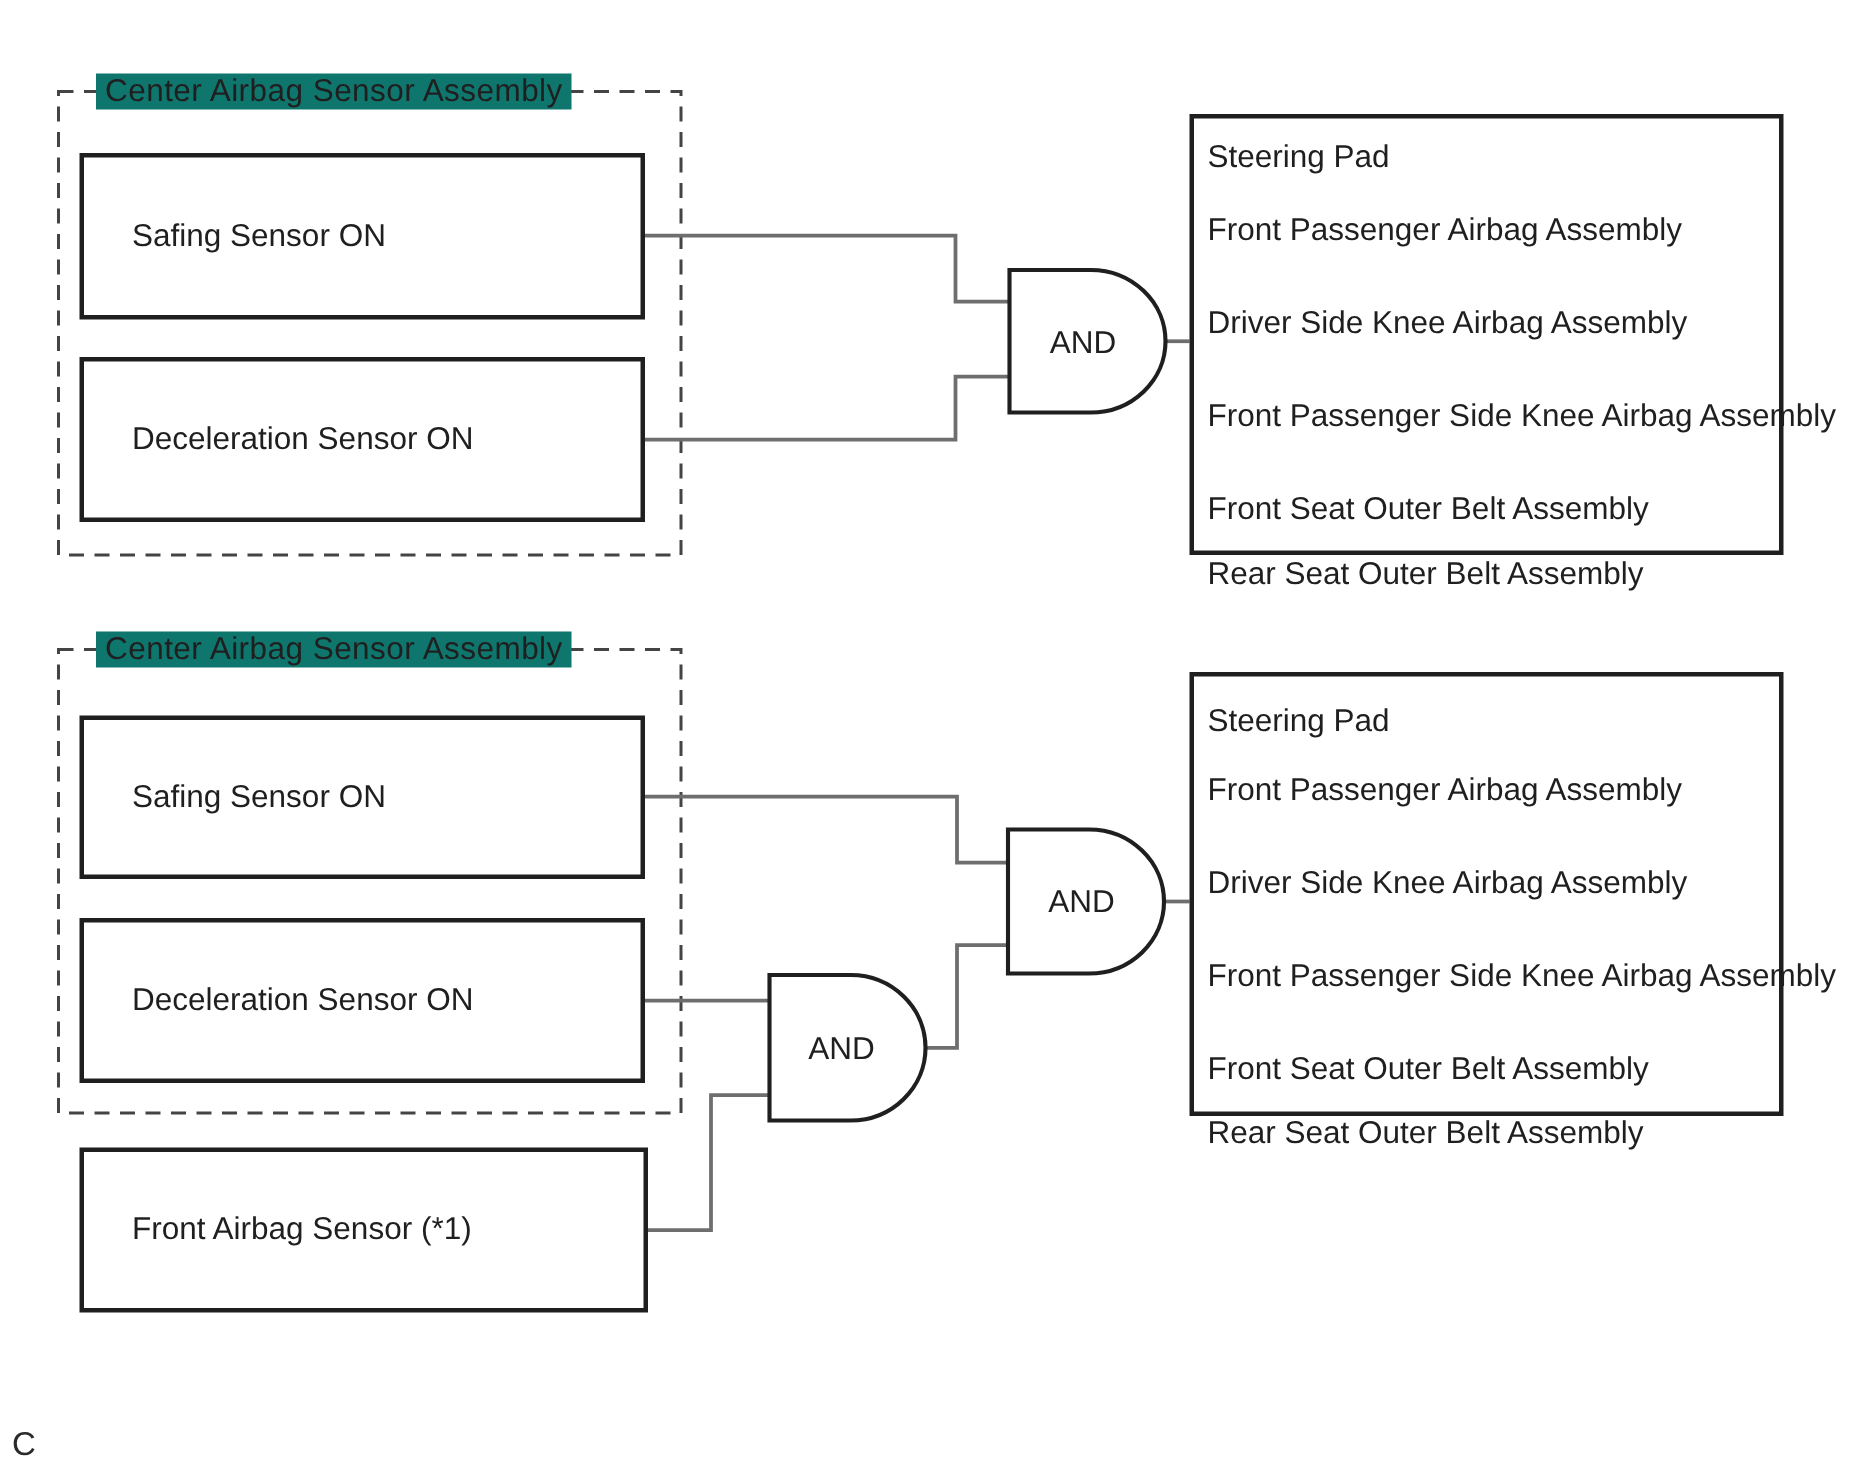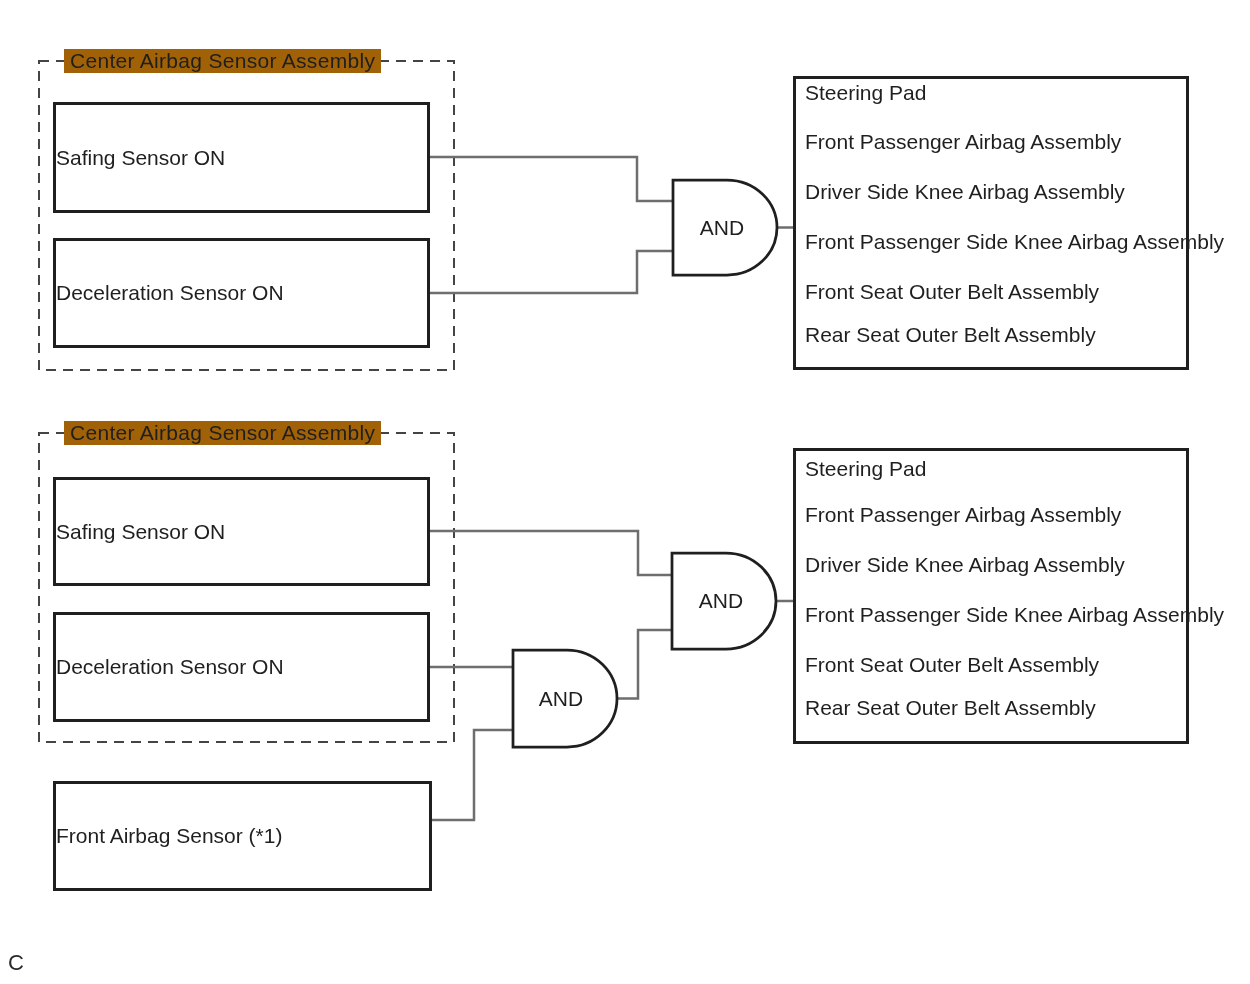--- a/index.html
+++ b/index.html
@@ -34,67 +34,69 @@
     text-anchor: middle;
   }
   .dashed-rect {
     fill: none;
     stroke: #444444;
     stroke-width: 2;
     stroke-dasharray: 10 7;
   }
   .legend {
     position: absolute;
-    background: #a16207;
+    background: #0f766e;
     font-size: 21px;
     line-height: 24px;
     height: 24px;
     padding: 0 6px;
     letter-spacing: 0.3px;
     white-space: nowrap;
     z-index: 3;
   }
   .sbox {
     position: absolute;
     box-sizing: border-box;
     background: #ffffff;
     border: 3px solid #1f1f1f;
     display: flex;
     align-items: center;
+    padding-left: 32px;
     font-size: 21px;
     white-space: nowrap;
     z-index: 2;
   }
   .obox {
     position: absolute;
     box-sizing: border-box;
     background: #ffffff;
     border: 3px solid #1f1f1f;
     padding-left: 9px;
     z-index: 2;
   }
   .oline {
     height: 50px;
     display: flex;
     align-items: center;
     font-size: 21px;
     white-space: nowrap;
+    margin-top: 12px;
   }
   .oline.small { font-size: 21px; }
   #obox1 .l1 { height: 28px; }
   #obox1 .l2 { margin-top: 10px; }
   #obox1 .l6 { margin-top: -7px; }
   #obox2 .l1 { height: 36px; }
   #obox2 .l2 { margin-top: 3px; }
   #obox2 .l6 { margin-top: -7px; }
   #box-safing-1  { left: 53px; top: 102px; width: 377px; height: 111px; }
   #box-decel-1   { left: 53px; top: 238px; width: 377px; height: 110px; }
   #box-safing-2  { left: 53px; top: 477px; width: 377px; height: 109px; }
   #box-decel-2   { left: 53px; top: 612px; width: 377px; height: 110px; }
-  #box-front-air { left: 53px; top: 765px; width: 379px; height: 110px; margin-top: 16px; }
+  #box-front-air { left: 53px; top: 765px; width: 379px; height: 110px; }
   #obox1 { left: 793px; top: 76px;  width: 396px; height: 294px; }
   #obox2 { left: 793px; top: 448px; width: 396px; height: 296px; }
   #legend-1 { left: 64px; top: 49px; }
   #legend-2 { left: 64px; top: 421px; }
   #corner-label {
     position: absolute;
     left: 8px; top: 950px;
     font-size: 22px;
     color: #2a2a2a;
   }

